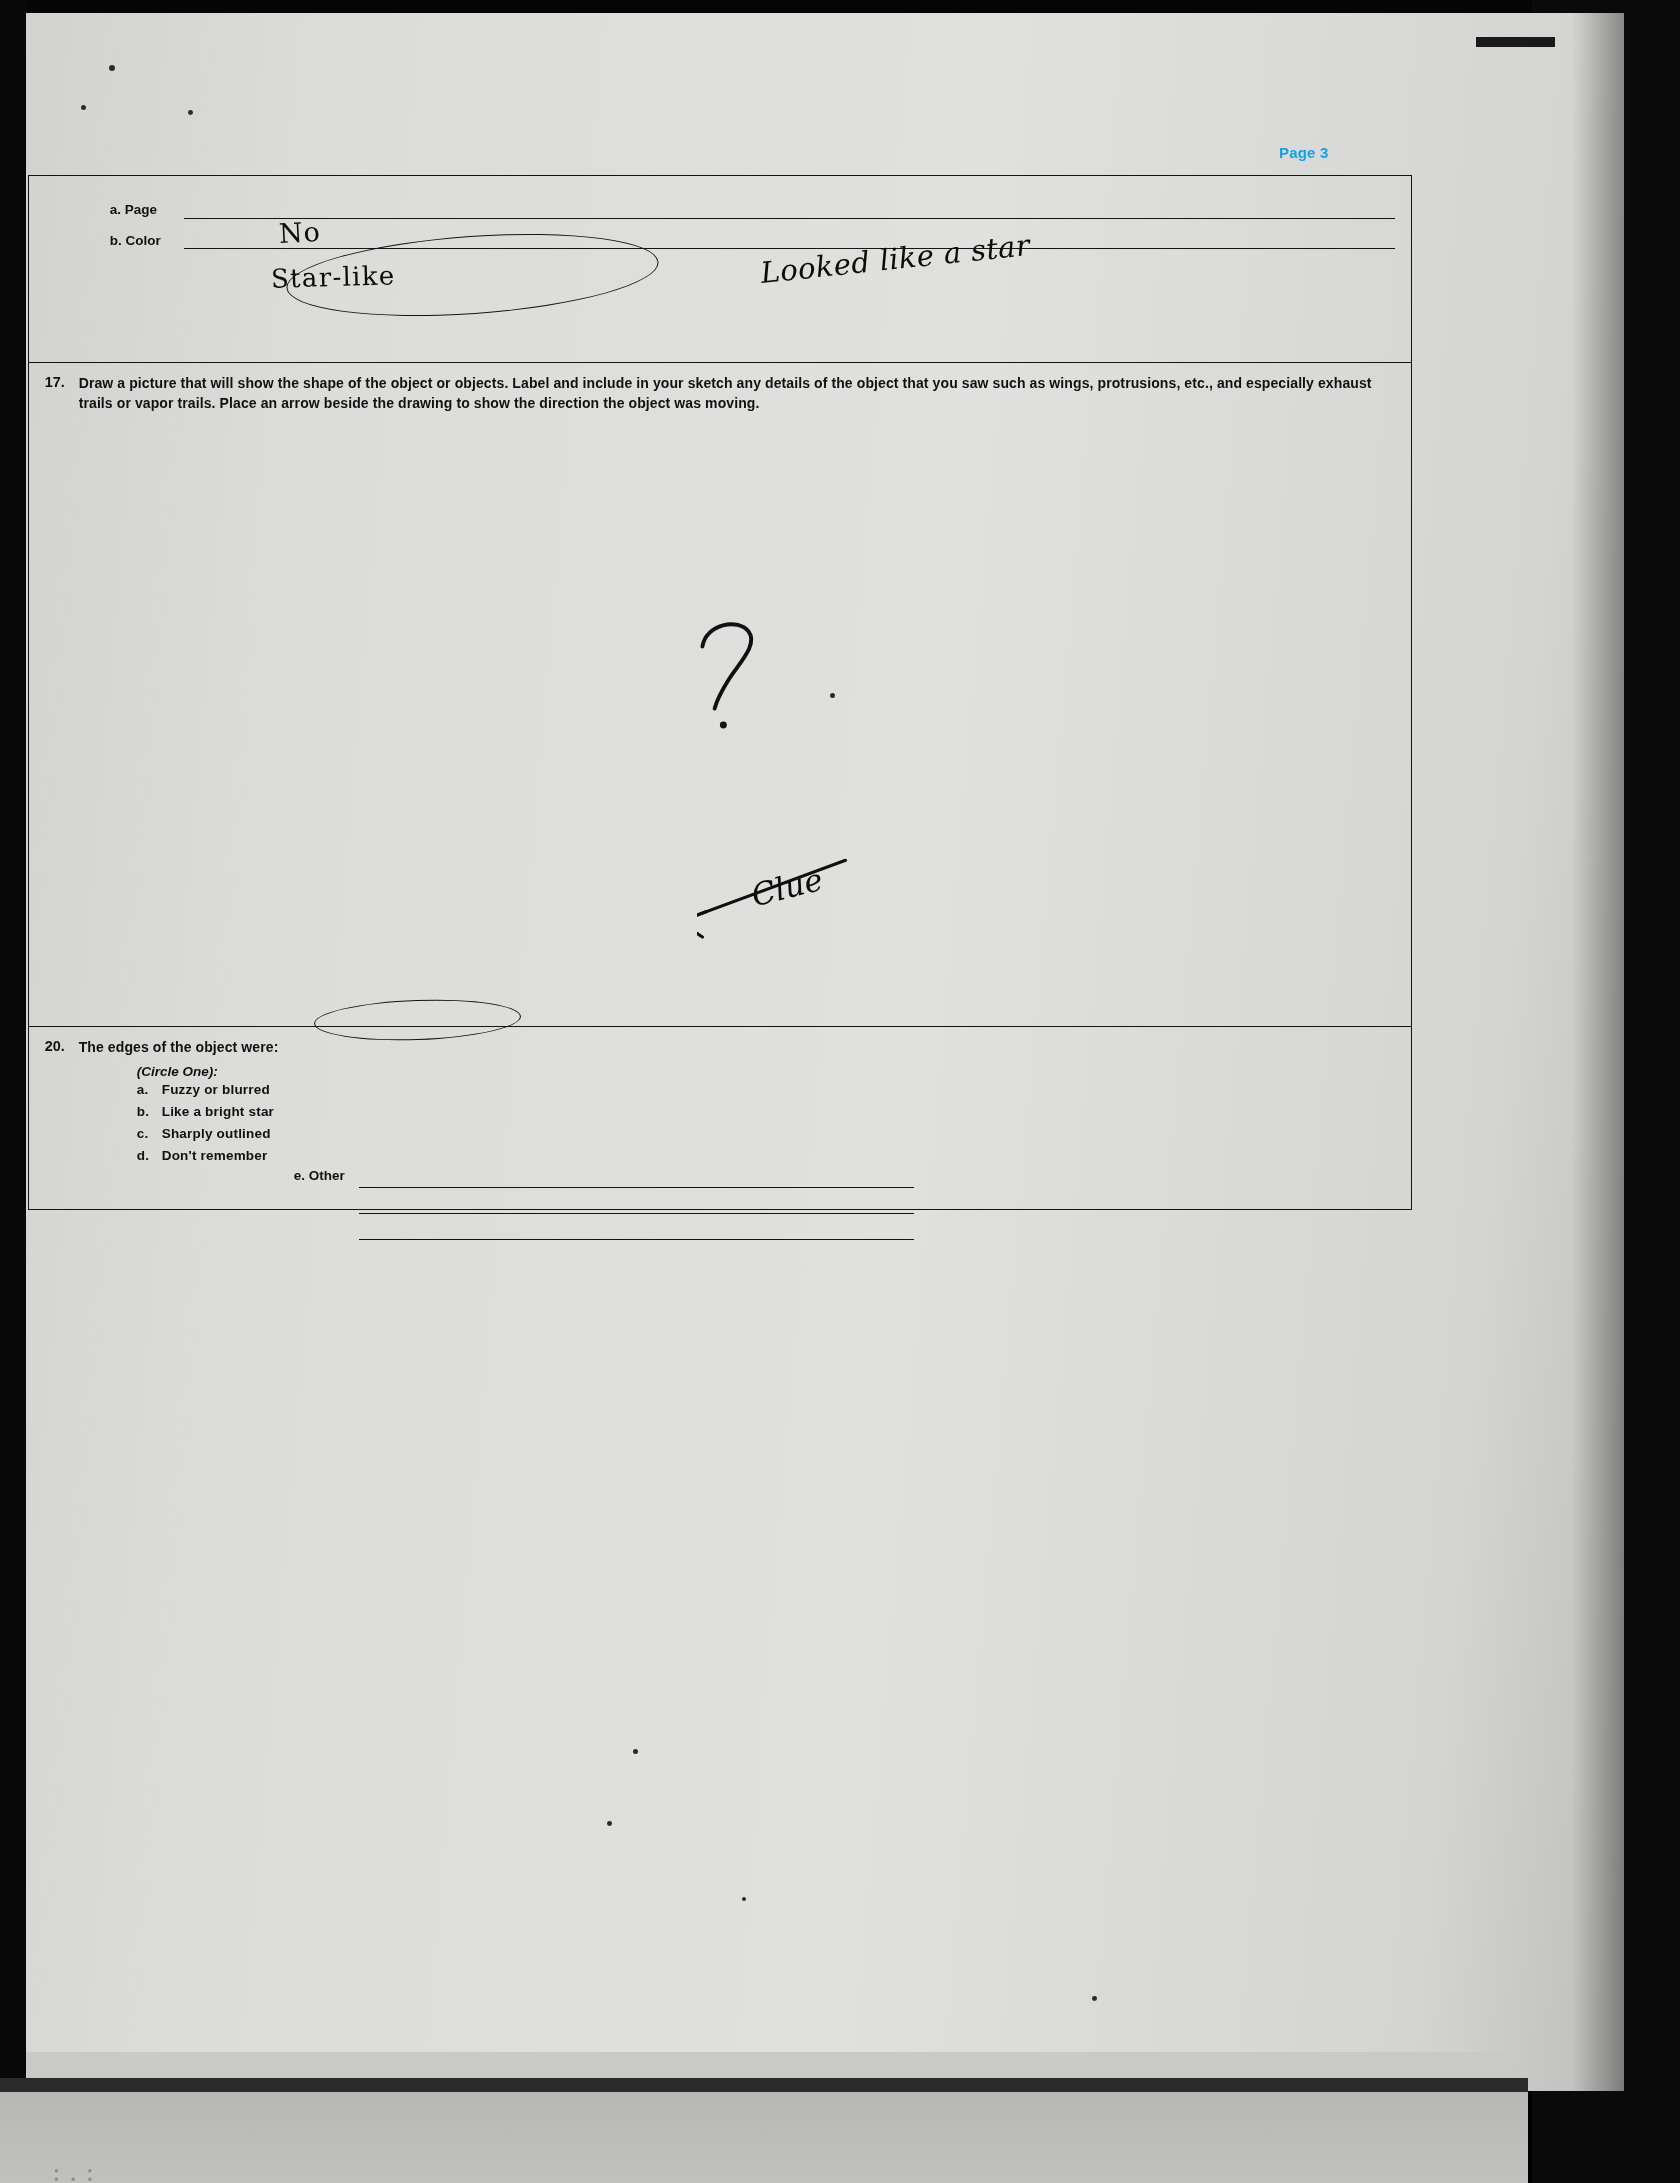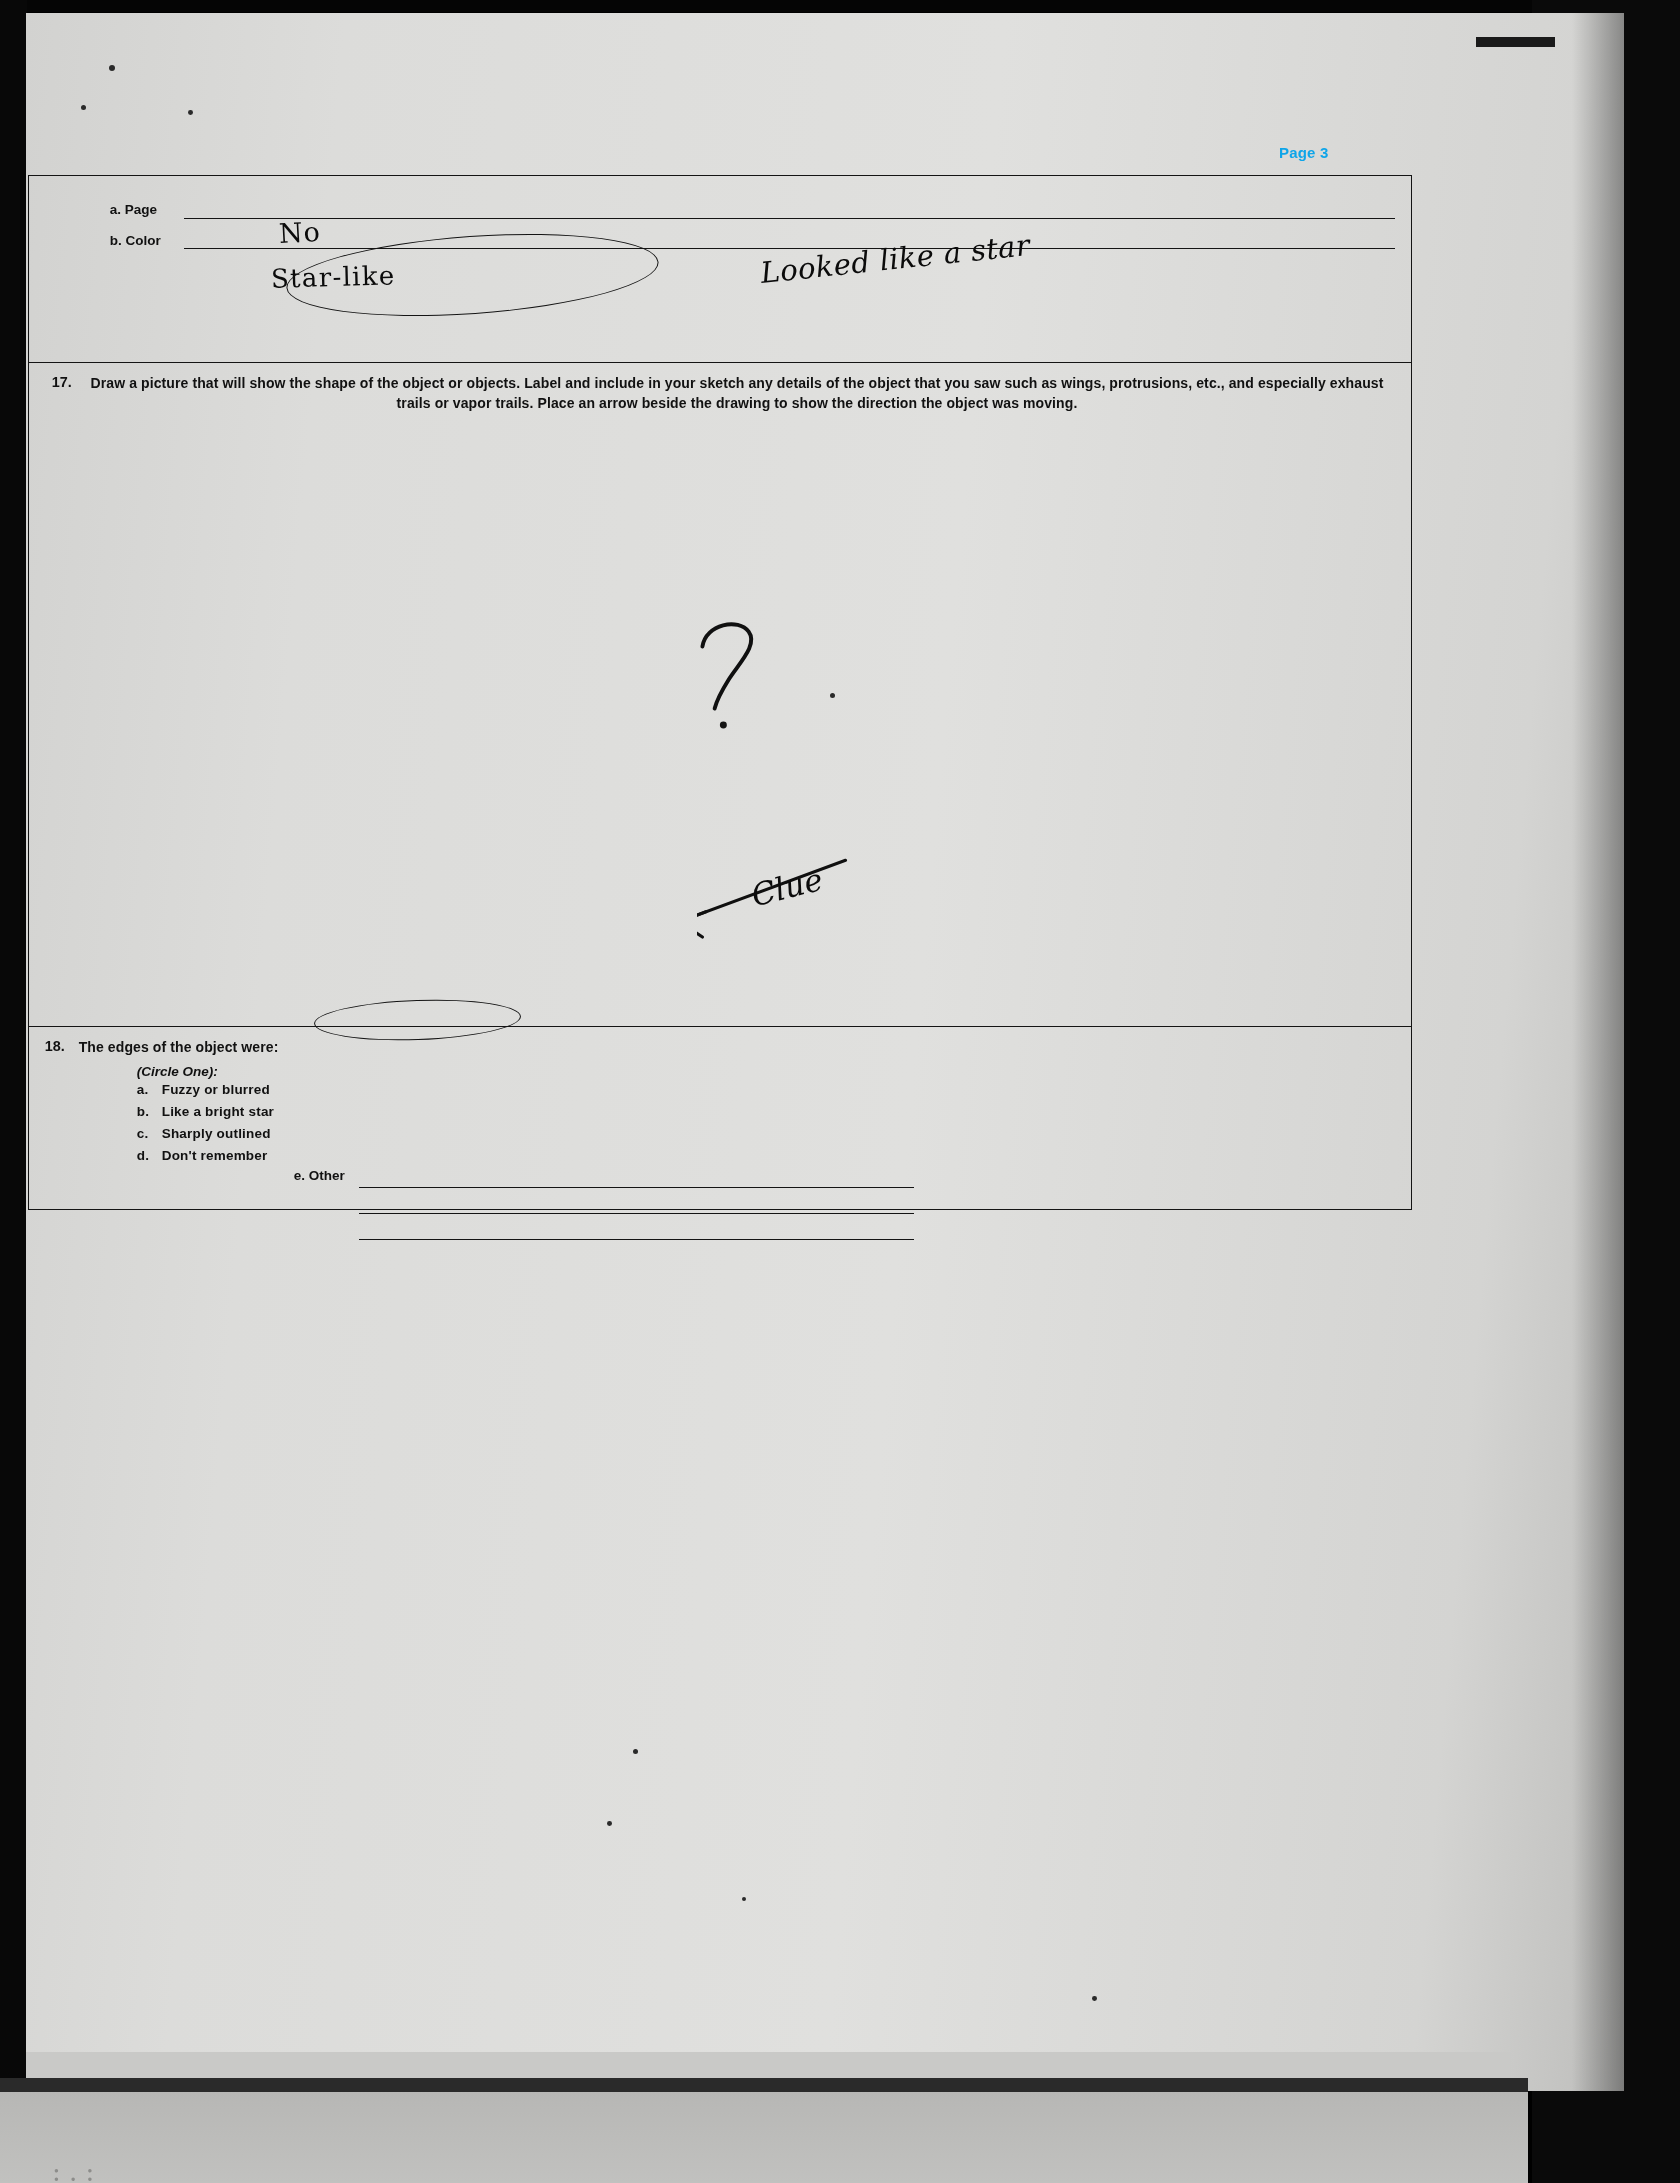--- a/index.html
+++ b/index.html
@@ -107,21 +107,21 @@
   }
 
   .box {
     border: 1.3px solid #141414;
     position: relative;
     box-sizing: border-box;
   }
   .box + .box { border-top: none; }
 
   .q16 { height: 188px; padding: 12.2px 15.7px 0 15.7px; }
-  .q17 { height: 664px; padding: 11.4px 15.7px 0 15.7px; text-align: center; }
+  .q17 { height: 664px; padding: 11.4px 15.7px 0 15.7px; }
   .q18 { height: 183px; padding: 11.4px 15.7px 0 15.7px; }
   .q19 { height: 616px; padding: 11.4px 15.7px 0 15.7px; }
 
   .qnum {
     font-weight: bold;
     font-size: 14.4px;
     display: inline-block;
     vertical-align: top;
   }
   .qtext {
@@ -305,21 +305,21 @@
         <circle cx="60" cy="250" r="8" fill="#141414"></circle>
 
         <path d="M340,560 L-40,700" stroke="#101010" stroke-width="7" fill="none" stroke-linecap="round"></path>
         <path d="M-40,700 L20,678 M-40,700 L12,736" stroke="#101010" stroke-width="7" fill="none" stroke-linecap="round"></path>
       </svg>
     </div>
   </div>
 
   <div class="box q18">
     <div class="q-row">
-      <div class="qnum">18.</div>
+      <div class="qnum">20.</div>
       <div class="qbody qtext">The edges of the object were:</div>
     </div>
     <div class="choices">
       <div style="width:100px;flex:none;">
         <span class="circle-one" style="width:auto;">(Circle One):</span>
       </div>
       <div class="choice-col">
         <div class="choice">
           <span class="ltr">a.</span><span>Fuzzy or blurred</span>
         </div>

